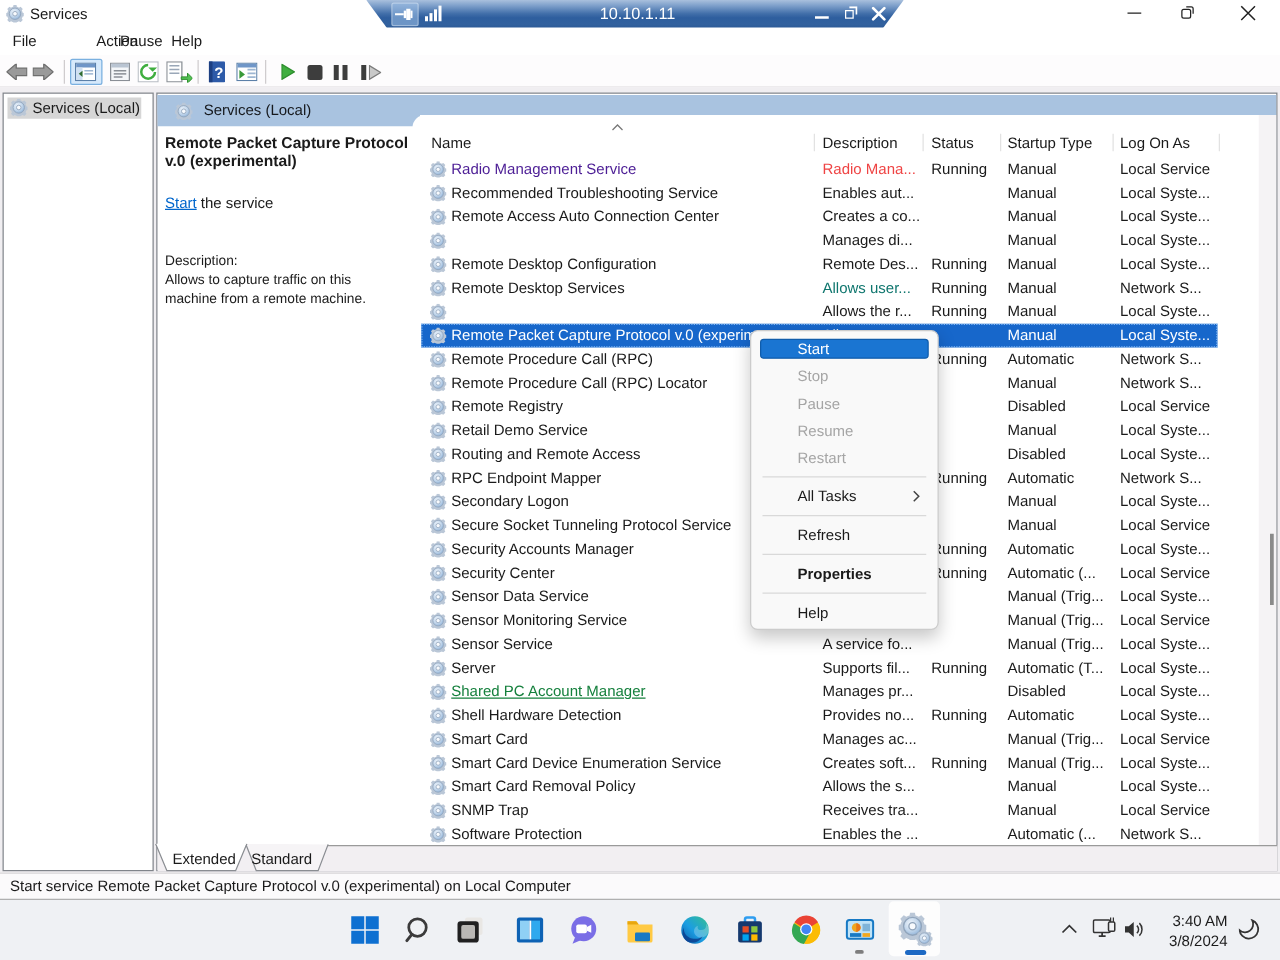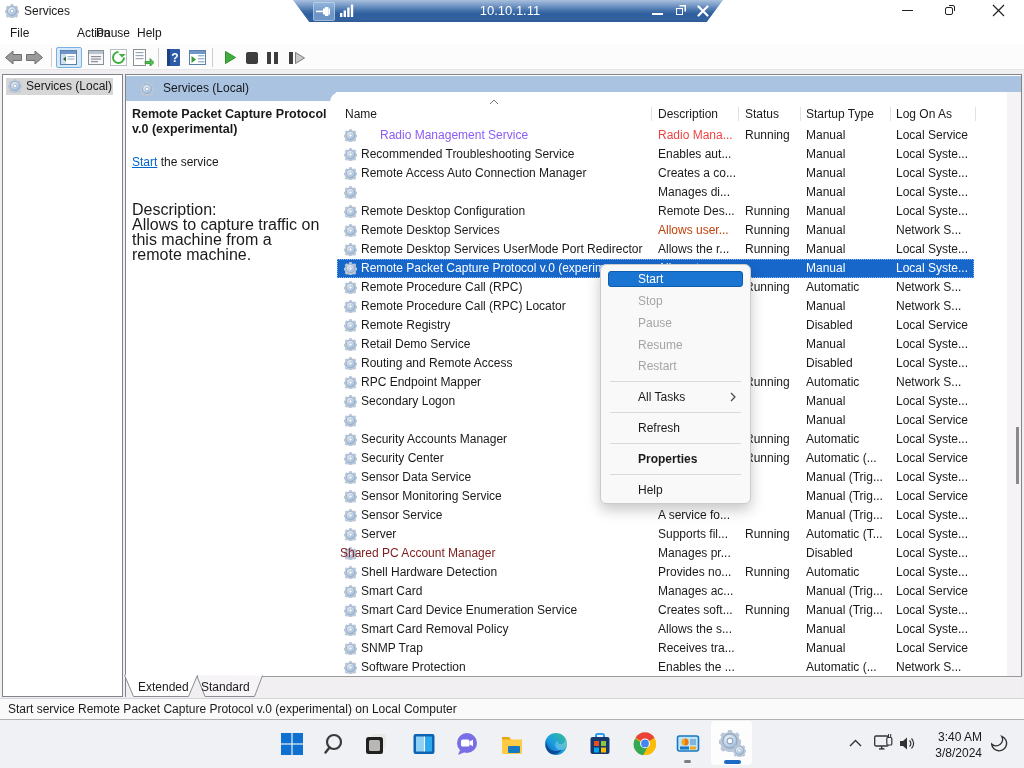--- a/index.html
+++ b/index.html
@@ -140,56 +140,56 @@
   <div class="abs" style="left:126px;top:76px;width:210px;height:25px;background:#a9c3e0;"></div>
 
   <div class="abs" style="left:330px;top:92px;width:684px;height:584px;background:#fff;border-top-left-radius:10px;"></div>
   <svg class="abs" style="left:140px;top:82px;" width="14" height="14" viewBox="0 0 16 16">
       <use href="#gearicon"></use>
     </svg>
   <div class="abs" style="left:163px;top:76px;height:25px;line-height:25px;font-size:12px;color:#16191d;">Services (Local)</div>
 
   <div class="abs" style="left:132px;top:107px;width:198px;font-weight:bold;font-size:12.5px;line-height:15px;">Remote Packet Capture Protocol v.0 (experimental)</div>
   <div class="abs" style="left:132px;top:155px;"><span style="color:#0066cc;text-decoration:underline;">Start</span> the service</div>
-  <div class="abs" style="left:132px;top:202px;width:190px;line-height:15px;font-size:16px;">Description:<br>Allows to capture traffic on this machine from a remote machine.</div>
+  <div class="abs" style="left:132px;top:202px;width:190px;line-height:15px;font-size:11px;">Description:<br>Allows to capture traffic on this machine from a remote machine.</div>
 
   <div class="abs" style="left:345px;top:104px;height:20px;line-height:20px;">Name</div>
   <div class="abs" style="left:658px;top:104px;height:20px;line-height:20px;">Description</div>
   <div class="abs" style="left:745px;top:104px;height:20px;line-height:20px;">Status</div>
   <div class="abs" style="left:806px;top:104px;height:20px;line-height:20px;">Startup Type</div>
   <div class="abs" style="left:896px;top:104px;height:20px;line-height:20px;">Log On As</div>
   <svg class="abs" style="left:489px;top:99px;" width="10" height="6" viewBox="0 0 10 6">
       <path d="M1 5 L5 1 L9 5" stroke="#777" stroke-width="1" fill="none"></path>
     </svg>
   <div class="abs" style="left:651px;top:107px;width:1px;height:14px;background:#e2e2e2;"></div>
   <div class="abs" style="left:738px;top:107px;width:1px;height:14px;background:#e2e2e2;"></div>
   <div class="abs" style="left:800px;top:107px;width:1px;height:14px;background:#e2e2e2;"></div>
   <div class="abs" style="left:890px;top:107px;width:1px;height:14px;background:#e2e2e2;"></div>
   <div class="abs" style="left:975px;top:107px;width:1px;height:14px;background:#e2e2e2;"></div>
 
   <div id="rows"></div>
   <svg class="abs" style="left:344px;top:129px;" width="13" height="13" viewBox="0 0 16 16">
       <use href="#gearicon"></use>
     </svg>
-  <div class="abs" style="left:380px;top:126px;height:19px;line-height:19px;color:#8b5cf6;white-space:nowrap;">Radio Management Service</div>
+  <div class="abs" style="left:361px;top:126px;height:19px;line-height:19px;color:#4c1d95;white-space:nowrap;">Radio Management Service</div>
   <div class="abs" style="left:658px;top:126px;height:19px;line-height:19px;color:#ef4444;white-space:nowrap;">Radio Mana...</div>
   <div class="abs" style="left:745px;top:126px;height:19px;line-height:19px;color:#1a1a1a;white-space:nowrap;">Running</div>
   <div class="abs" style="left:806px;top:126px;height:19px;line-height:19px;color:#1a1a1a;white-space:nowrap;">Manual</div>
   <div class="abs" style="left:896px;top:126px;height:19px;line-height:19px;color:#1a1a1a;white-space:nowrap;">Local Service</div>
   <svg class="abs" style="left:344px;top:148px;" width="13" height="13" viewBox="0 0 16 16">
       <use href="#gearicon"></use>
     </svg>
   <div class="abs" style="left:361px;top:145px;height:19px;line-height:19px;color:#1a1a1a;white-space:nowrap;">Recommended Troubleshooting Service</div>
   <div class="abs" style="left:658px;top:145px;height:19px;line-height:19px;color:#1a1a1a;white-space:nowrap;">Enables aut...</div>
   <div class="abs" style="left:806px;top:145px;height:19px;line-height:19px;color:#1a1a1a;white-space:nowrap;">Manual</div>
   <div class="abs" style="left:896px;top:145px;height:19px;line-height:19px;color:#1a1a1a;white-space:nowrap;">Local Syste...</div>
   <svg class="abs" style="left:344px;top:167px;" width="13" height="13" viewBox="0 0 16 16">
       <use href="#gearicon"></use>
     </svg>
-  <div class="abs" style="left:361px;top:164px;height:19px;line-height:19px;color:#1a1a1a;white-space:nowrap;">Remote Access Auto Connection Manager</div>
+  <div class="abs" style="left:361px;top:164px;height:19px;line-height:19px;color:#1a1a1a;white-space:nowrap;">Remote Access Auto Connection Center</div>
   <div class="abs" style="left:658px;top:164px;height:19px;line-height:19px;color:#1a1a1a;white-space:nowrap;">Creates a co...</div>
   <div class="abs" style="left:806px;top:164px;height:19px;line-height:19px;color:#1a1a1a;white-space:nowrap;">Manual</div>
   <div class="abs" style="left:896px;top:164px;height:19px;line-height:19px;color:#1a1a1a;white-space:nowrap;">Local Syste...</div>
   <svg class="abs" style="left:344px;top:186px;" width="13" height="13" viewBox="0 0 16 16">
       <use href="#gearicon"></use>
     </svg>
   <div class="abs" style="left:658px;top:183px;height:19px;line-height:19px;color:#1a1a1a;white-space:nowrap;">Manages di...</div>
   <div class="abs" style="left:806px;top:183px;height:19px;line-height:19px;color:#1a1a1a;white-space:nowrap;">Manual</div>
   <div class="abs" style="left:896px;top:183px;height:19px;line-height:19px;color:#1a1a1a;white-space:nowrap;">Local Syste...</div>
   <svg class="abs" style="left:344px;top:205px;" width="13" height="13" viewBox="0 0 16 16">
@@ -197,28 +197,27 @@
     </svg>
   <div class="abs" style="left:361px;top:202px;height:19px;line-height:19px;color:#1a1a1a;white-space:nowrap;">Remote Desktop Configuration</div>
   <div class="abs" style="left:658px;top:202px;height:19px;line-height:19px;color:#1a1a1a;white-space:nowrap;">Remote Des...</div>
   <div class="abs" style="left:745px;top:202px;height:19px;line-height:19px;color:#1a1a1a;white-space:nowrap;">Running</div>
   <div class="abs" style="left:806px;top:202px;height:19px;line-height:19px;color:#1a1a1a;white-space:nowrap;">Manual</div>
   <div class="abs" style="left:896px;top:202px;height:19px;line-height:19px;color:#1a1a1a;white-space:nowrap;">Local Syste...</div>
   <svg class="abs" style="left:344px;top:224px;" width="13" height="13" viewBox="0 0 16 16">
       <use href="#gearicon"></use>
     </svg>
   <div class="abs" style="left:361px;top:221px;height:19px;line-height:19px;color:#1a1a1a;white-space:nowrap;">Remote Desktop Services</div>
-  <div class="abs" style="left:658px;top:221px;height:19px;line-height:19px;color:#c2410c;white-space:nowrap;">Allows user...</div>
+  <div class="abs" style="left:658px;top:221px;height:19px;line-height:19px;color:#0f766e;white-space:nowrap;">Allows user...</div>
   <div class="abs" style="left:745px;top:221px;height:19px;line-height:19px;color:#1a1a1a;white-space:nowrap;">Running</div>
   <div class="abs" style="left:806px;top:221px;height:19px;line-height:19px;color:#1a1a1a;white-space:nowrap;">Manual</div>
   <div class="abs" style="left:896px;top:221px;height:19px;line-height:19px;color:#1a1a1a;white-space:nowrap;">Network S...</div>
   <svg class="abs" style="left:344px;top:243px;" width="13" height="13" viewBox="0 0 16 16">
       <use href="#gearicon"></use>
     </svg>
-  <div class="abs" style="left:361px;top:240px;height:19px;line-height:19px;color:#1a1a1a;white-space:nowrap;">Remote Desktop Services UserMode Port Redirector</div>
   <div class="abs" style="left:658px;top:240px;height:19px;line-height:19px;color:#1a1a1a;white-space:nowrap;">Allows the r...</div>
   <div class="abs" style="left:745px;top:240px;height:19px;line-height:19px;color:#1a1a1a;white-space:nowrap;">Running</div>
   <div class="abs" style="left:806px;top:240px;height:19px;line-height:19px;color:#1a1a1a;white-space:nowrap;">Manual</div>
   <div class="abs" style="left:896px;top:240px;height:19px;line-height:19px;color:#1a1a1a;white-space:nowrap;">Local Syste...</div>
   <div class="abs" style="left:337px;top:259px;width:637px;height:19px;background:#1767cb;outline:1px dotted #86b9f2;outline-offset:-1px;"></div>
   <svg class="abs" style="left:344px;top:262px;" width="13" height="13" viewBox="0 0 16 16">
       <use href="#gearicon"></use>
     </svg>
   <div class="abs" style="left:361px;top:259px;height:19px;line-height:19px;color:#fff;white-space:nowrap;">Remote Packet Capture Protocol v.0 (experim</div>
   <div class="abs" style="left:658px;top:259px;height:19px;line-height:19px;color:#fff;white-space:nowrap;">Allows to ca...</div>
@@ -271,20 +270,21 @@
   <svg class="abs" style="left:344px;top:395px;" width="13" height="13" viewBox="0 0 16 16">
       <use href="#gearicon"></use>
     </svg>
   <div class="abs" style="left:361px;top:392px;height:19px;line-height:19px;color:#1a1a1a;white-space:nowrap;">Secondary Logon</div>
   <div class="abs" style="left:658px;top:392px;height:19px;line-height:19px;color:#1a1a1a;white-space:nowrap;">Enables star...</div>
   <div class="abs" style="left:806px;top:392px;height:19px;line-height:19px;color:#1a1a1a;white-space:nowrap;">Manual</div>
   <div class="abs" style="left:896px;top:392px;height:19px;line-height:19px;color:#1a1a1a;white-space:nowrap;">Local Syste...</div>
   <svg class="abs" style="left:344px;top:414px;" width="13" height="13" viewBox="0 0 16 16">
       <use href="#gearicon"></use>
     </svg>
+  <div class="abs" style="left:361px;top:411px;height:19px;line-height:19px;color:#1a1a1a;white-space:nowrap;">Secure Socket Tunneling Protocol Service</div>
   <div class="abs" style="left:658px;top:411px;height:19px;line-height:19px;color:#1a1a1a;white-space:nowrap;">Provides su...</div>
   <div class="abs" style="left:806px;top:411px;height:19px;line-height:19px;color:#1a1a1a;white-space:nowrap;">Manual</div>
   <div class="abs" style="left:896px;top:411px;height:19px;line-height:19px;color:#1a1a1a;white-space:nowrap;">Local Service</div>
   <svg class="abs" style="left:344px;top:433px;" width="13" height="13" viewBox="0 0 16 16">
       <use href="#gearicon"></use>
     </svg>
   <div class="abs" style="left:361px;top:430px;height:19px;line-height:19px;color:#1a1a1a;white-space:nowrap;">Security Accounts Manager</div>
   <div class="abs" style="left:658px;top:430px;height:19px;line-height:19px;color:#1a1a1a;white-space:nowrap;">The startup...</div>
   <div class="abs" style="left:745px;top:430px;height:19px;line-height:19px;color:#1a1a1a;white-space:nowrap;">Running</div>
   <div class="abs" style="left:806px;top:430px;height:19px;line-height:19px;color:#1a1a1a;white-space:nowrap;">Automatic</div>
@@ -322,21 +322,21 @@
       <use href="#gearicon"></use>
     </svg>
   <div class="abs" style="left:361px;top:525px;height:19px;line-height:19px;color:#1a1a1a;white-space:nowrap;text-align:right;">Server</div>
   <div class="abs" style="left:658px;top:525px;height:19px;line-height:19px;color:#1a1a1a;white-space:nowrap;">Supports fil...</div>
   <div class="abs" style="left:745px;top:525px;height:19px;line-height:19px;color:#1a1a1a;white-space:nowrap;">Running</div>
   <div class="abs" style="left:806px;top:525px;height:19px;line-height:19px;color:#1a1a1a;white-space:nowrap;">Automatic (T...</div>
   <div class="abs" style="left:896px;top:525px;height:19px;line-height:19px;color:#1a1a1a;white-space:nowrap;">Local Syste...</div>
   <svg class="abs" style="left:344px;top:547px;" width="13" height="13" viewBox="0 0 16 16">
       <use href="#gearicon"></use>
     </svg>
-  <div class="abs" style="left:340px;top:544px;height:19px;line-height:19px;color:#7f1d1d;white-space:nowrap;">Shared PC Account Manager</div>
+  <div class="abs" style="left:361px;top:544px;height:19px;line-height:19px;color:#15803d;white-space:nowrap;text-decoration:underline;">Shared PC Account Manager</div>
   <div class="abs" style="left:658px;top:544px;height:19px;line-height:19px;color:#1a1a1a;white-space:nowrap;">Manages pr...</div>
   <div class="abs" style="left:806px;top:544px;height:19px;line-height:19px;color:#1a1a1a;white-space:nowrap;">Disabled</div>
   <div class="abs" style="left:896px;top:544px;height:19px;line-height:19px;color:#1a1a1a;white-space:nowrap;">Local Syste...</div>
   <svg class="abs" style="left:344px;top:566px;" width="13" height="13" viewBox="0 0 16 16">
       <use href="#gearicon"></use>
     </svg>
   <div class="abs" style="left:361px;top:563px;height:19px;line-height:19px;color:#1a1a1a;white-space:nowrap;">Shell Hardware Detection</div>
   <div class="abs" style="left:658px;top:563px;height:19px;line-height:19px;color:#1a1a1a;white-space:nowrap;">Provides no...</div>
   <div class="abs" style="left:745px;top:563px;height:19px;line-height:19px;color:#1a1a1a;white-space:nowrap;">Running</div>
   <div class="abs" style="left:806px;top:563px;height:19px;line-height:19px;color:#1a1a1a;white-space:nowrap;">Automatic</div>

